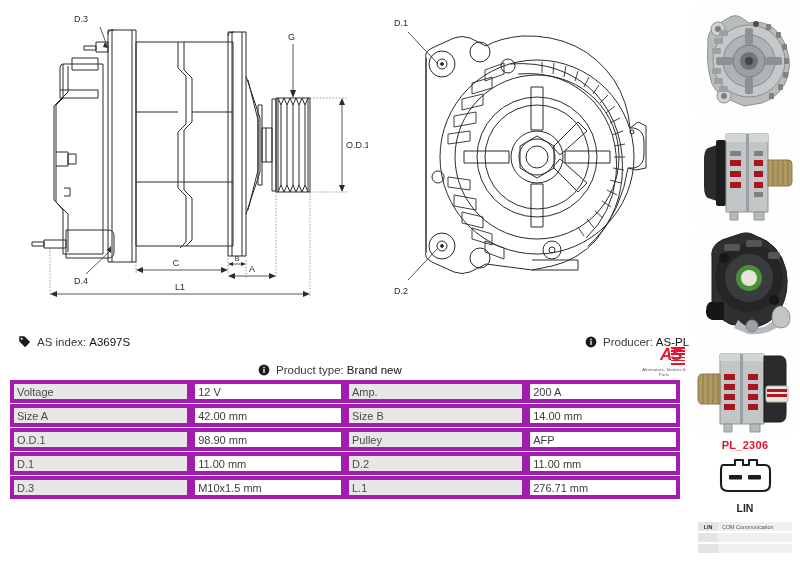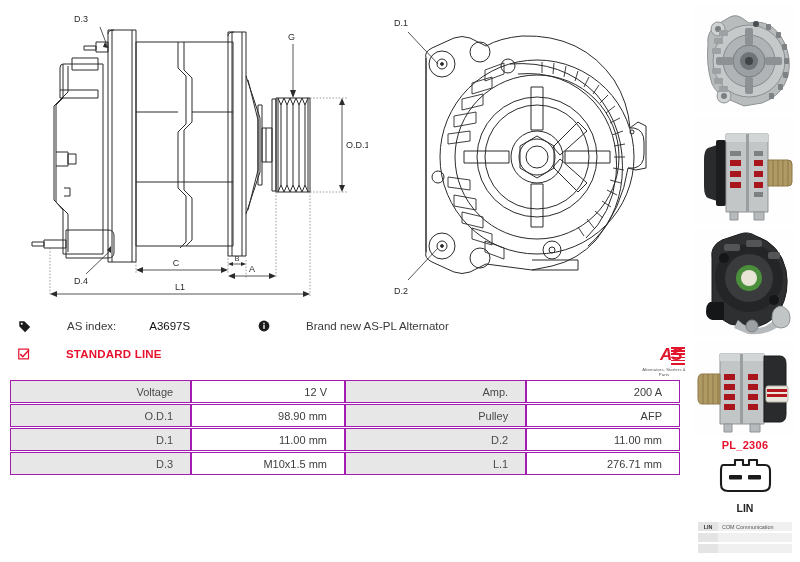--- a/index.html
+++ b/index.html
@@ -34,25 +34,24 @@
   
   #infobar {
     position: absolute;
     left: 0; top: 314px;
     width: 690px; height: 64px;
   }
   .info-row {
     position: absolute;
     height: 28px;
     display: flex;
-    align-items: flex-start;
+    align-items: flex-end;
     font-size: 11.5px;
     color: #333;
     white-space: nowrap;
-    gap: 30px;
   }
   .info-row .ic {
     display: inline-flex;
     align-items: center;
     justify-content: center;
     margin-right: 6px;
     flex: 0 0 auto;
   }
   .info-label { color: #3a3a3a; }
   .info-val { font-weight: normal; color: #111; margin-left: 3px; }
@@ -108,24 +107,24 @@
     position: absolute;
     left: 10px; top: 379px;
     width: 670px;
     border-collapse: separate;
     border-spacing: 0 1px;
     font-size: 11px;
     color: #3c3c3c;
   }
   #spec-table td {
     height: 23px;
-    padding: 0 17px;
-    text-align: right;
+    padding: 0 3px;
+    text-align: left;
     vertical-align: middle;
-    border: 1px solid #a21caf;
+    border: 4px solid #a21caf;
     white-space: nowrap;
   }
   #spec-table td.k {
     background: #e7e7e7;
     width: 172px;
     color: #4a4a4a;
   }
   #spec-table td.v {
     background: #ffffff;
     width: 146px;
@@ -418,42 +417,45 @@
       <span class="ic">
         <svg width="13" height="13" viewBox="0 0 16 16">
           <path d="M1.5 1.5h6.3L15 8.7l-6.3 6.3L1.5 7.8Z" fill="#1b1b1b"></path>
           <circle cx="4.6" cy="4.6" r="1.25" fill="#fff"></circle>
         </svg>
       </span>
       <span class="info-label">AS index:</span>
       <span class="info-val">A3697S</span>
     </div>
 
-    <div class="info-row" id="info-standard">
-      <span class="ic">
-        <svg width="12" height="12" viewBox="0 0 16 16">
-          <rect x="1" y="1.5" width="13" height="13" fill="none" stroke="#e8112d" stroke-width="1.6"></rect>
-          <path d="M3 8.2 L6.4 11.6 L14.5 2.6" fill="none" stroke="#e8112d" stroke-width="2"></path>
-        </svg>
-      </span>
-      <span>STANDARD LINE</span>
-    </div>
-
-    <div class="info-row" id="info-brandnew">
+
+
+    <div class="info-row" id="info-prodtype">
       <span class="ic">
         <svg width="12" height="12" viewBox="0 0 16 16">
           <circle cx="8" cy="8" r="7.2" fill="#1b1b1b"></circle>
           <rect x="7.1" y="6.4" width="1.8" height="5.4" fill="#fff"></rect>
           <rect x="7.1" y="3.6" width="1.8" height="1.9" fill="#fff"></rect>
         </svg>
       </span>
-      <span class="info-label">Brand new AS-PL Alternator</span>
-    </div>
-
-
+      <span class="info-label">Product type:</span>
+      <span class="info-val">Brand new</span>
+    </div>
+
+    <div class="info-row" id="info-producer">
+      <span class="ic">
+        <svg width="12" height="12" viewBox="0 0 16 16">
+          <circle cx="8" cy="8" r="7.2" fill="#1b1b1b"></circle>
+          <rect x="7.1" y="6.4" width="1.8" height="5.4" fill="#fff"></rect>
+          <rect x="7.1" y="3.6" width="1.8" height="1.9" fill="#fff"></rect>
+        </svg>
+      </span>
+      <span class="info-label">Producer:</span>
+      <span class="info-val">AS-PL</span>
+    </div>
   </div>
 
   <div id="aspl-logo">
     <div id="aspl-mark">
       <span id="aspl-as">AS</span>
       <span id="aspl-stripes">
         <i></i>
           <i></i>
           <i></i>
           <i></i>
@@ -464,20 +466,26 @@
     <div id="aspl-tag">Alternators, Starters &amp; Parts</div>
   </div>
 
   <table id="spec-table">
     <tbody>
       <tr>
         <td class="k">Voltage</td>
         <td class="v">12 V</td>
         <td class="k">Amp.</td>
         <td class="v">200 A</td>
+      </tr>
+      <tr>
+        <td class="k">Size A</td>
+        <td class="v">42.00 mm</td>
+        <td class="k">Size B</td>
+        <td class="v">14.00 mm</td>
       </tr>
       <tr>
         <td class="k">O.D.1</td>
         <td class="v">98.90 mm</td>
         <td class="k">Pulley</td>
         <td class="v">AFP</td>
       </tr>
       <tr>
         <td class="k">D.1</td>
         <td class="v">11.00 mm</td>

